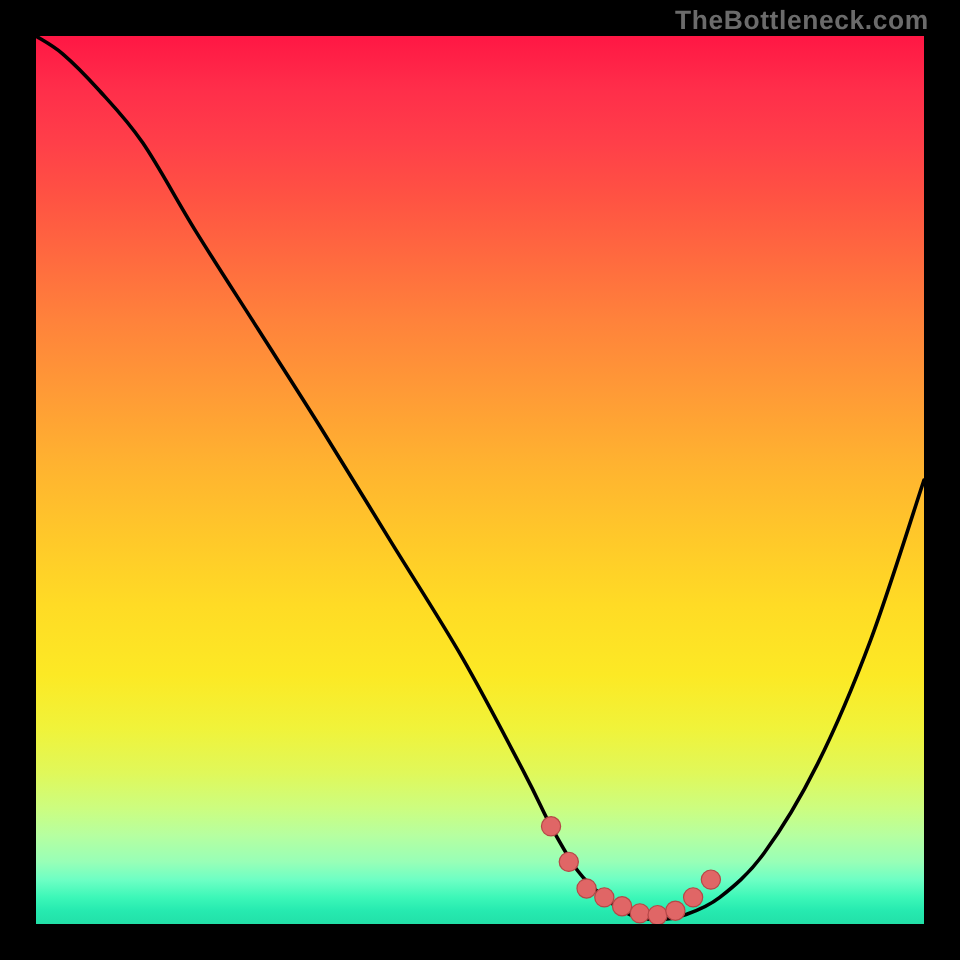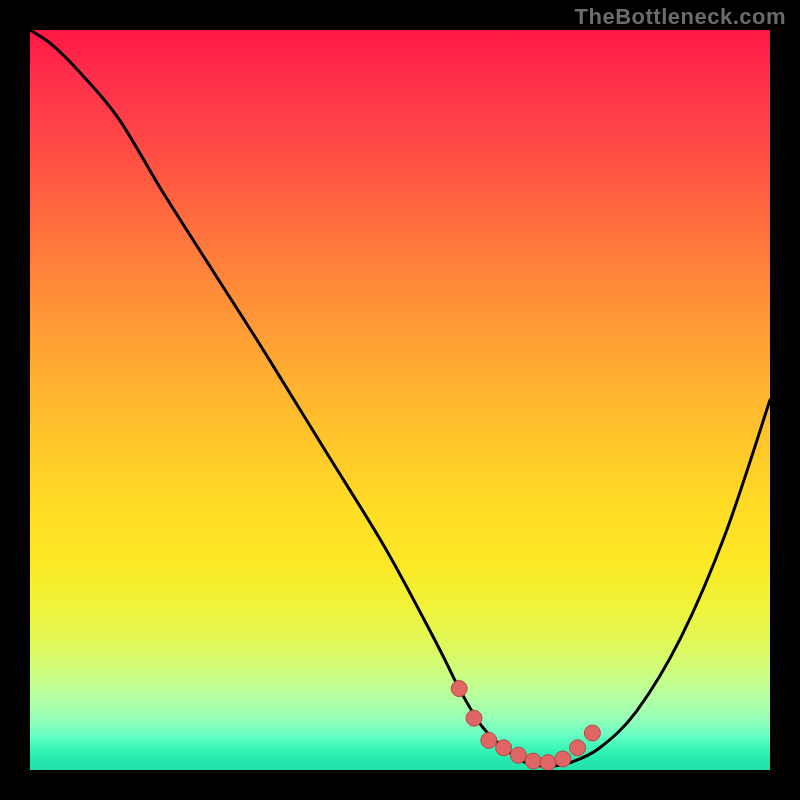--- a/index.html
+++ b/index.html
@@ -13,21 +13,21 @@
   }
   .frame {
     position: relative;
     width: 800px;
     height: 800px;
     background: #000;
   }
   .watermark {
     position: absolute;
     top: 4px;
-    right: 14px;
+    right: 26px;
     color: #6b6b6b;
     font-size: 22px;
     font-weight: 600;
     letter-spacing: 0.5px;
     z-index: 5;
   }
   .plot-area {
     position: absolute;
     left: 30px;
     top: 30px;

